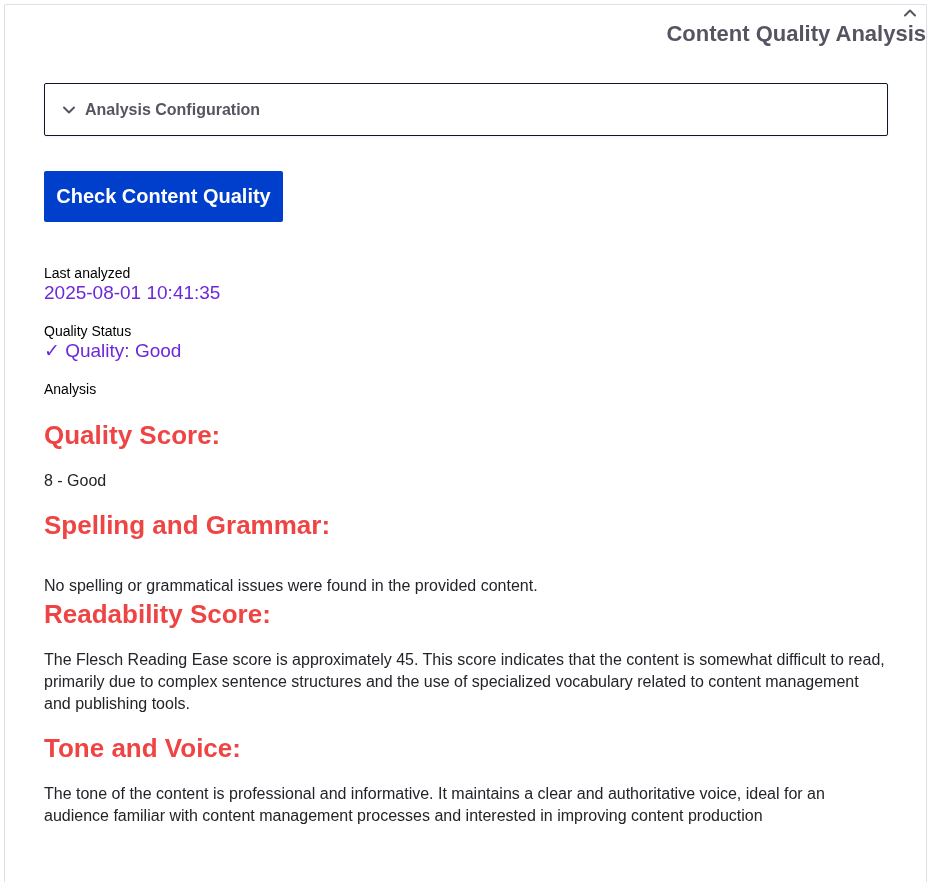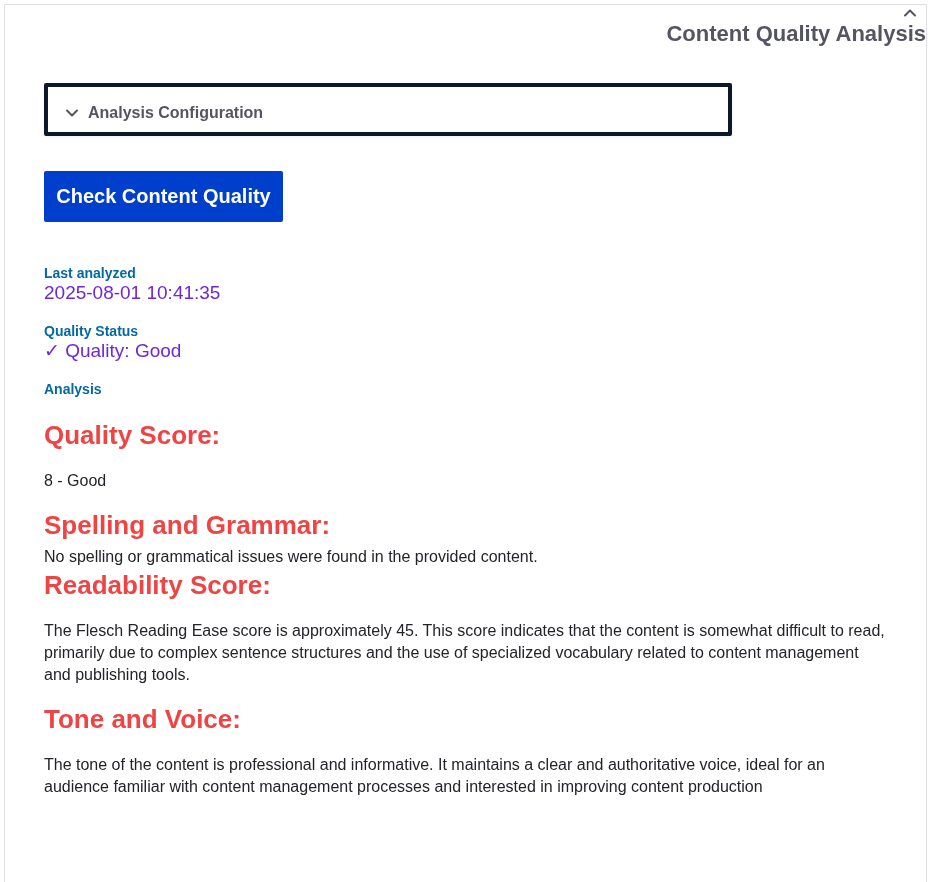--- a/index.html
+++ b/index.html
@@ -36,23 +36,23 @@
     .chev {
       display: inline-block;
       width: 16px;
       height: 16px;
       margin-right: 8px;
     }
     .outer-body {
       padding: 23px 39px 0 39px;
     }
     .inner-details {
-      width: 688px;
+      width: 844px;
       height: 53px;
-      border: 4px solid #0f172a;
+      border: 1px solid #0f172a;
       border-radius: 2px;
       box-shadow: 0 1px 3px rgba(0,0,0,0.06);
       background: #ffffff;
     }
     .inner-summary {
       display: flex;
       align-items: center;
       height: 51px;
       padding-left: 16px;
       font-size: 16px;
@@ -74,22 +74,22 @@
       font-family: "Liberation Sans", sans-serif;
       font-size: 20px;
       font-weight: bold;
       cursor: pointer;
     }
     .field {
       margin-top: 0;
     }
     .field-label {
       font-size: 14px;
-      font-weight: bold;
-      color: #0369a1;
+      font-weight: normal;
+      color: #000000;
       line-height: 18px;
     }
     .field-value {
       font-size: 19px;
       color: #6d28d9;
       line-height: 22px;
     }
     .f1 { margin-top: 42px; }
     .f2 { margin-top: 18px; }
     .f3 { margin-top: 18px; }
@@ -101,21 +101,21 @@
     }
     .analysis-body p {
       font-size: 16px;
       color: #232429;
       line-height: 22px;
       width: 845px;
     }
     .h-q { margin-top: 20px; }
     .p-q { margin-top: 18px; }
     .h-s { margin-top: 16px; }
-    .p-s { margin-top: 4px; }
+    .p-s { margin-top: 33px; }
     .h-r { margin-top: 0; }
     .p-r { margin-top: 18px; }
     .h-t { margin-top: 16px; }
     .p-t { margin-top: 18px; }
   </style>
 </head>
 <body>
 
 <div class="outer-details">
   <div class="outer-summary">

